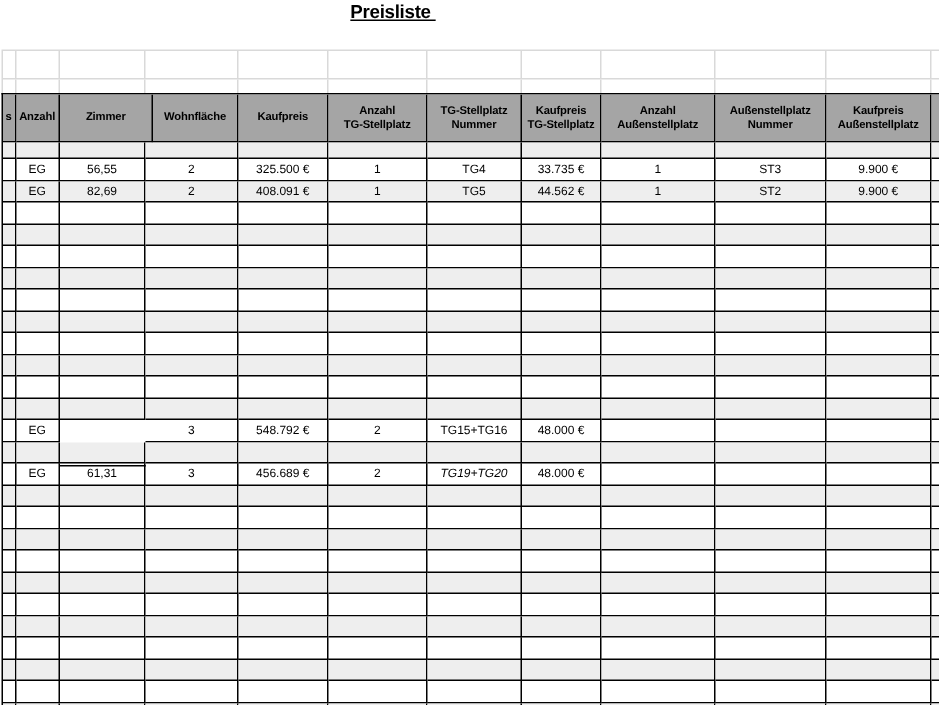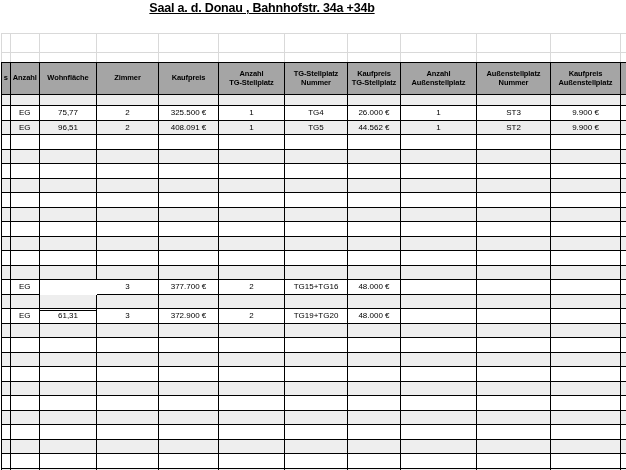--- a/index.html
+++ b/index.html
@@ -29,21 +29,21 @@
     background:var(--hbg);font-weight:bold;font-size:7.5px;line-height:8.5px;
     text-align:center;white-space:pre-line;letter-spacing:-0.1px;
   }
   .band .cell{background:var(--band);}
 </style>
 </head>
 <body>
 
 <div class="sheet" style="--hbg: #a5a5a5; --band: #eeeeee; --grid: #d9d9d9; --border: #000000;">
   <div class="titles">
-    <div><span class="t">Saal a. d. Donau , Bahnhofstr. 34a +34b</span></div>
+    <div><span class="t">Preisliste </span></div>
   </div>
   <div class="pregrid">
       <div class="prow" style="height: 18px;">
         <div class="pcell" style="width: 8.5px;"></div>
         <div class="pcell" style="width: 29.5px;"></div>
         <div class="pcell" style="width: 57px;"></div>
         <div class="pcell" style="width: 62px;"></div>
         <div class="pcell" style="width: 60px;"></div>
         <div class="pcell" style="width: 66px;"></div>
         <div class="pcell" style="width: 63px;"></div>
@@ -65,22 +65,22 @@
         <div class="pcell" style="width: 76px;"></div>
         <div class="pcell" style="width: 74px;"></div>
         <div class="pcell" style="width: 70px;"></div>
         <div class="pcell" style="width: 24px;"></div>
       </div>
     </div>
   <div class="tablewrap">
       <div class="row header-row" style="height: 32px;">
         <div class="cell" style="width: 8.5px;">s</div>
         <div class="cell" style="width: 29.5px;">Anzahl</div>
+        <div class="cell" style="width: 62px;">Zimmer</div>
         <div class="cell" style="width: 57px;">Wohnfläche</div>
-        <div class="cell" style="width: 62px;">Zimmer</div>
         <div class="cell" style="width: 60px;">Kaufpreis</div>
         <div class="cell" style="width: 66px;">Anzahl
 TG-Stellplatz</div>
         <div class="cell" style="width: 63px;">TG-Stellplatz
 Nummer</div>
         <div class="cell" style="width: 53px;">Kaufpreis
 TG-Stellplatz</div>
         <div class="cell" style="width: 76px;">Anzahl
 Außenstellplatz</div>
         <div class="cell" style="width: 74px;">Außenstellplatz
@@ -99,35 +99,35 @@
         <div class="cell" style="width: 63px;"></div>
         <div class="cell" style="width: 53px;"></div>
         <div class="cell" style="width: 76px;"></div>
         <div class="cell" style="width: 74px;"></div>
         <div class="cell" style="width: 70px;"></div>
         <div class="cell" style="width: 24px;"></div>
       </div>
       <div class="row " style="height: 14.5px;">
         <div class="cell" style="width: 8.5px;"></div>
         <div class="cell" style="width: 29.5px;">EG</div>
-        <div class="cell" style="width: 57px;">75,77</div>
+        <div class="cell" style="width: 57px;">56,55</div>
         <div class="cell" style="width: 62px;">2</div>
         <div class="cell" style="width: 60px; text-align: right;">325.500 €</div>
         <div class="cell" style="width: 66px;">1</div>
         <div class="cell" style="width: 63px;">TG4</div>
-        <div class="cell" style="width: 53px;">26.000 €</div>
+        <div class="cell" style="width: 53px;">33.735 €</div>
         <div class="cell" style="width: 76px;">1</div>
         <div class="cell" style="width: 74px;">ST3</div>
         <div class="cell" style="width: 70px;">9.900 €</div>
         <div class="cell" style="width: 24px;"></div>
       </div>
       <div class="row band" style="height: 14.5px;">
         <div class="cell" style="width: 8.5px;"></div>
         <div class="cell" style="width: 29.5px;">EG</div>
-        <div class="cell" style="width: 57px;">96,51</div>
+        <div class="cell" style="width: 57px;">82,69</div>
         <div class="cell" style="width: 62px;">2</div>
         <div class="cell" style="width: 60px;">408.091 €</div>
         <div class="cell" style="width: 66px;">1</div>
         <div class="cell" style="width: 63px;">TG5</div>
         <div class="cell" style="width: 53px;">44.562 €</div>
         <div class="cell" style="width: 76px;">1</div>
         <div class="cell" style="width: 74px;">ST2</div>
         <div class="cell" style="width: 70px;">9.900 €</div>
         <div class="cell" style="width: 24px;"></div>
       </div>
@@ -269,21 +269,21 @@
         <div class="cell" style="width: 76px;"></div>
         <div class="cell" style="width: 74px;"></div>
         <div class="cell" style="width: 70px;"></div>
         <div class="cell" style="width: 24px;"></div>
       </div>
       <div class="row " style="height: 14.5px;">
         <div class="cell" style="width: 8.5px;"></div>
         <div class="cell" style="width: 29.5px;">EG</div>
         <div class="cell" style="width: 57px; margin-top: 30px;">76,31</div>
         <div class="cell" style="width: 62px;">3</div>
-        <div class="cell" style="width: 60px;">377.700 €</div>
+        <div class="cell" style="width: 60px;">548.792 €</div>
         <div class="cell" style="width: 66px;">2</div>
         <div class="cell" style="width: 63px;">TG15+TG16</div>
         <div class="cell" style="width: 53px;">48.000 €</div>
         <div class="cell" style="width: 76px;"></div>
         <div class="cell" style="width: 74px;"></div>
         <div class="cell" style="width: 70px;"></div>
         <div class="cell" style="width: 24px;"></div>
       </div>
       <div class="row band" style="height: 14.5px;">
         <div class="cell" style="width: 8.5px;"></div>
@@ -297,23 +297,23 @@
         <div class="cell" style="width: 76px;"></div>
         <div class="cell" style="width: 74px;"></div>
         <div class="cell" style="width: 70px;"></div>
         <div class="cell" style="width: 24px;"></div>
       </div>
       <div class="row " style="height: 14.5px;">
         <div class="cell" style="width: 8.5px;"></div>
         <div class="cell" style="width: 29.5px;">EG</div>
         <div class="cell" style="width: 57px;">61,31</div>
         <div class="cell" style="width: 62px;">3</div>
-        <div class="cell" style="width: 60px;">372.900 €</div>
+        <div class="cell" style="width: 60px;">456.689 €</div>
         <div class="cell" style="width: 66px;">2</div>
-        <div class="cell" style="width: 63px;">TG19+TG20</div>
+        <div class="cell" style="width: 63px; font-style: italic;">TG19+TG20</div>
         <div class="cell" style="width: 53px;">48.000 €</div>
         <div class="cell" style="width: 76px;"></div>
         <div class="cell" style="width: 74px;"></div>
         <div class="cell" style="width: 70px;"></div>
         <div class="cell" style="width: 24px;"></div>
       </div>
       <div class="row band" style="height: 14.5px;">
         <div class="cell" style="width: 8.5px;"></div>
         <div class="cell" style="width: 29.5px;"></div>
         <div class="cell" style="width: 57px;"></div>

